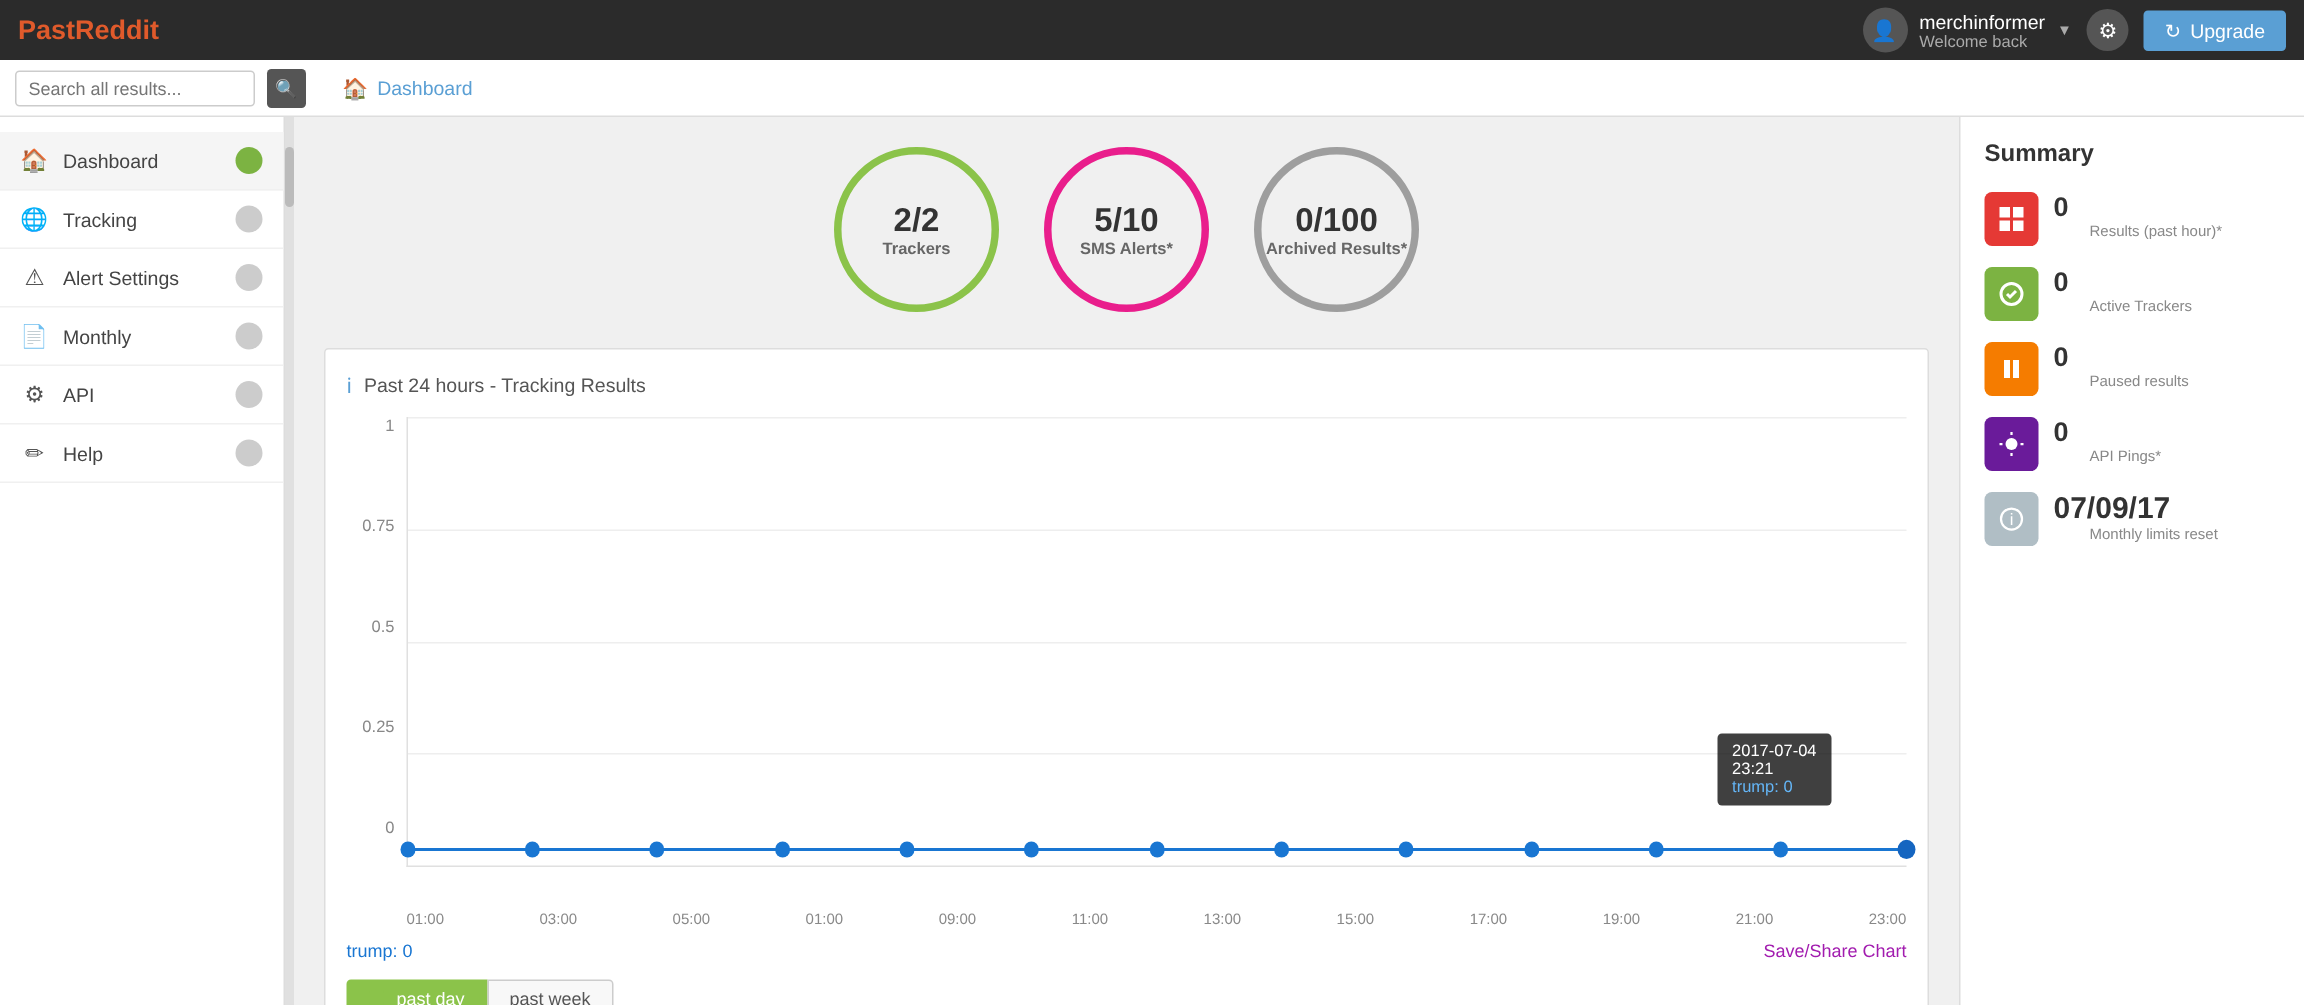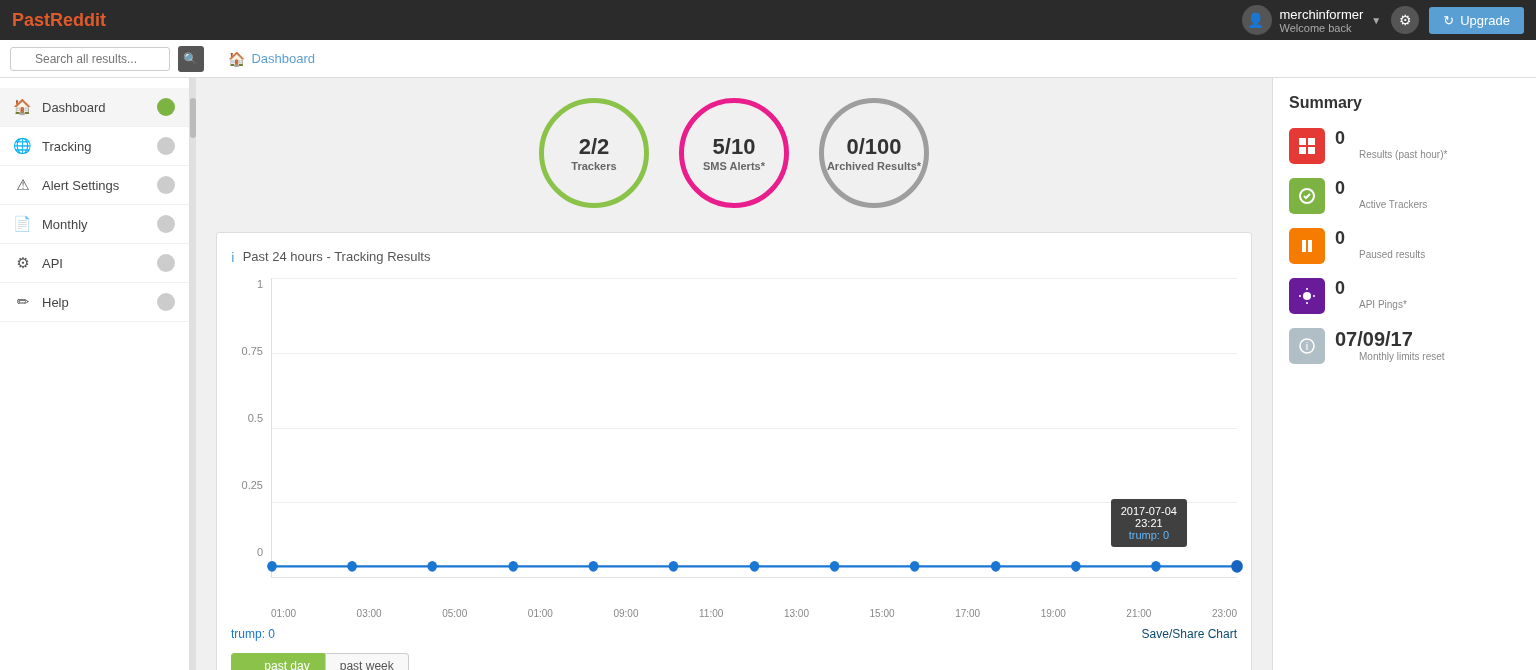--- a/index.html
+++ b/index.html
@@ -65,21 +65,21 @@
       height: 38px;
       display: flex;
       align-items: center;
       border-bottom: 1px solid #ddd;
       padding: 0 10px;
       gap: 8px;
     }
     .search-input {
       border: 1px solid #ccc;
       border-radius: 3px;
-      padding: 4px 24px;
+      padding: 4px 8px;
       font-size: 12px;
       width: 160px;
       outline: none;
       color: #999;
     }
     .search-icon-btn {
       background: #555;
       border: none;
       border-radius: 3px;
       width: 26px;
@@ -236,39 +236,39 @@
       display: flex;
       justify-content: space-between;
       margin-left: 40px;
       font-size: 10px;
       color: #888;
     }
 
     .chart-tooltip {
       position: absolute;
       right: 50px;
-      bottom: 30px;
+      bottom: 40px;
       background: rgba(0,0,0,0.75);
       color: #fff;
       padding: 6px 10px;
       border-radius: 3px;
       font-size: 11px;
-      text-align: center;
+      text-align: left;
     }
     .chart-tooltip-link { color: #64b5f6; }
 
     .chart-footer {
       display: flex;
       justify-content: space-between;
       align-items: center;
       font-size: 12px;
       margin-top: 6px;
     }
     .chart-tracker-label { color: #1976d2; font-size: 12px; }
-    .chart-save-link { color: #0c4a6e; font-size: 12px; cursor: pointer; }
+    .chart-save-link { color: #a21caf; font-size: 12px; cursor: pointer; }
 
     
     .chart-tabs {
       display: flex;
       gap: 0;
       margin-top: 12px;
     }
     .chart-tab {
       padding: 5px 14px;
       font-size: 12px;
@@ -280,21 +280,21 @@
     .chart-tab.active {
       background: #8bc34a;
       color: #fff;
       border-color: #8bc34a;
     }
     .chart-tab:first-child { border-radius: 3px 0 0 3px; }
     .chart-tab:last-child { border-radius: 0 3px 3px 0; }
 
     
     .right-sidebar {
-      width: 264px;
+      width: 230px;
       padding: 16px;
       background: #fff;
       border-left: 1px solid #ddd;
       flex-shrink: 0;
     }
     .summary-title {
       font-size: 16px;
       font-weight: bold;
       color: #333;
       margin-bottom: 16px;

